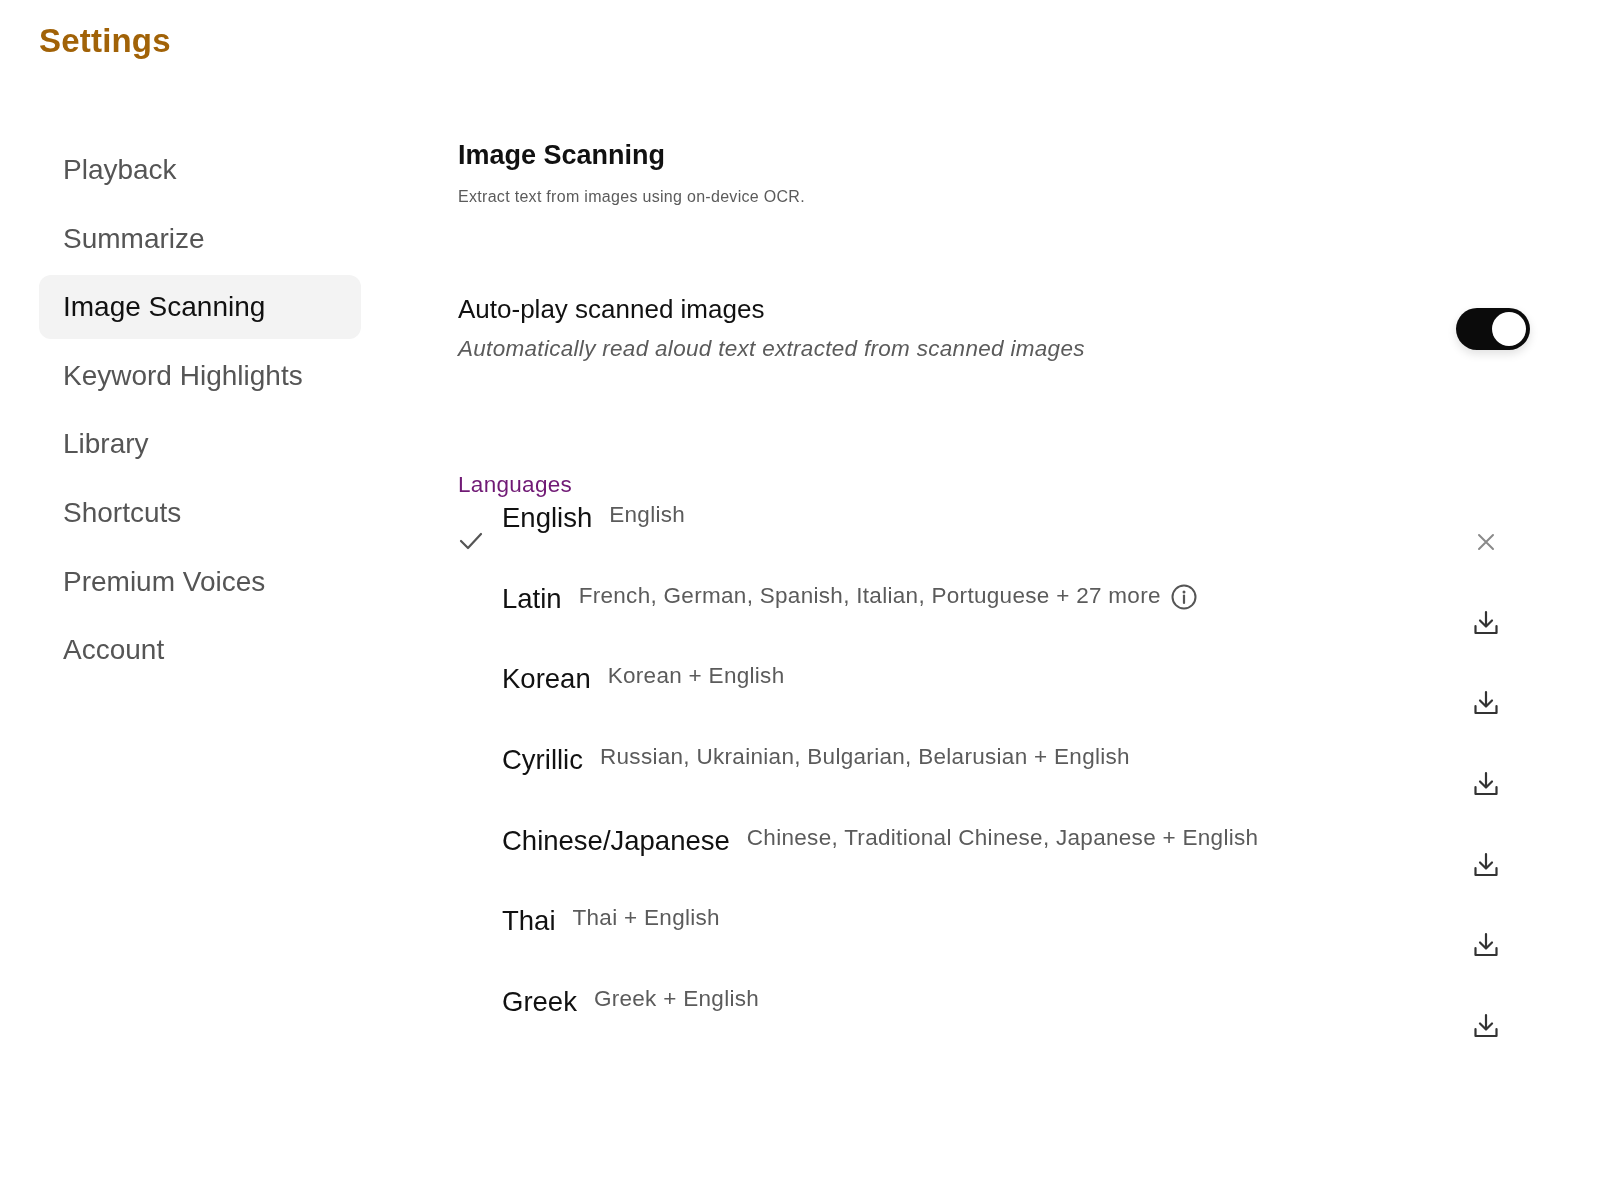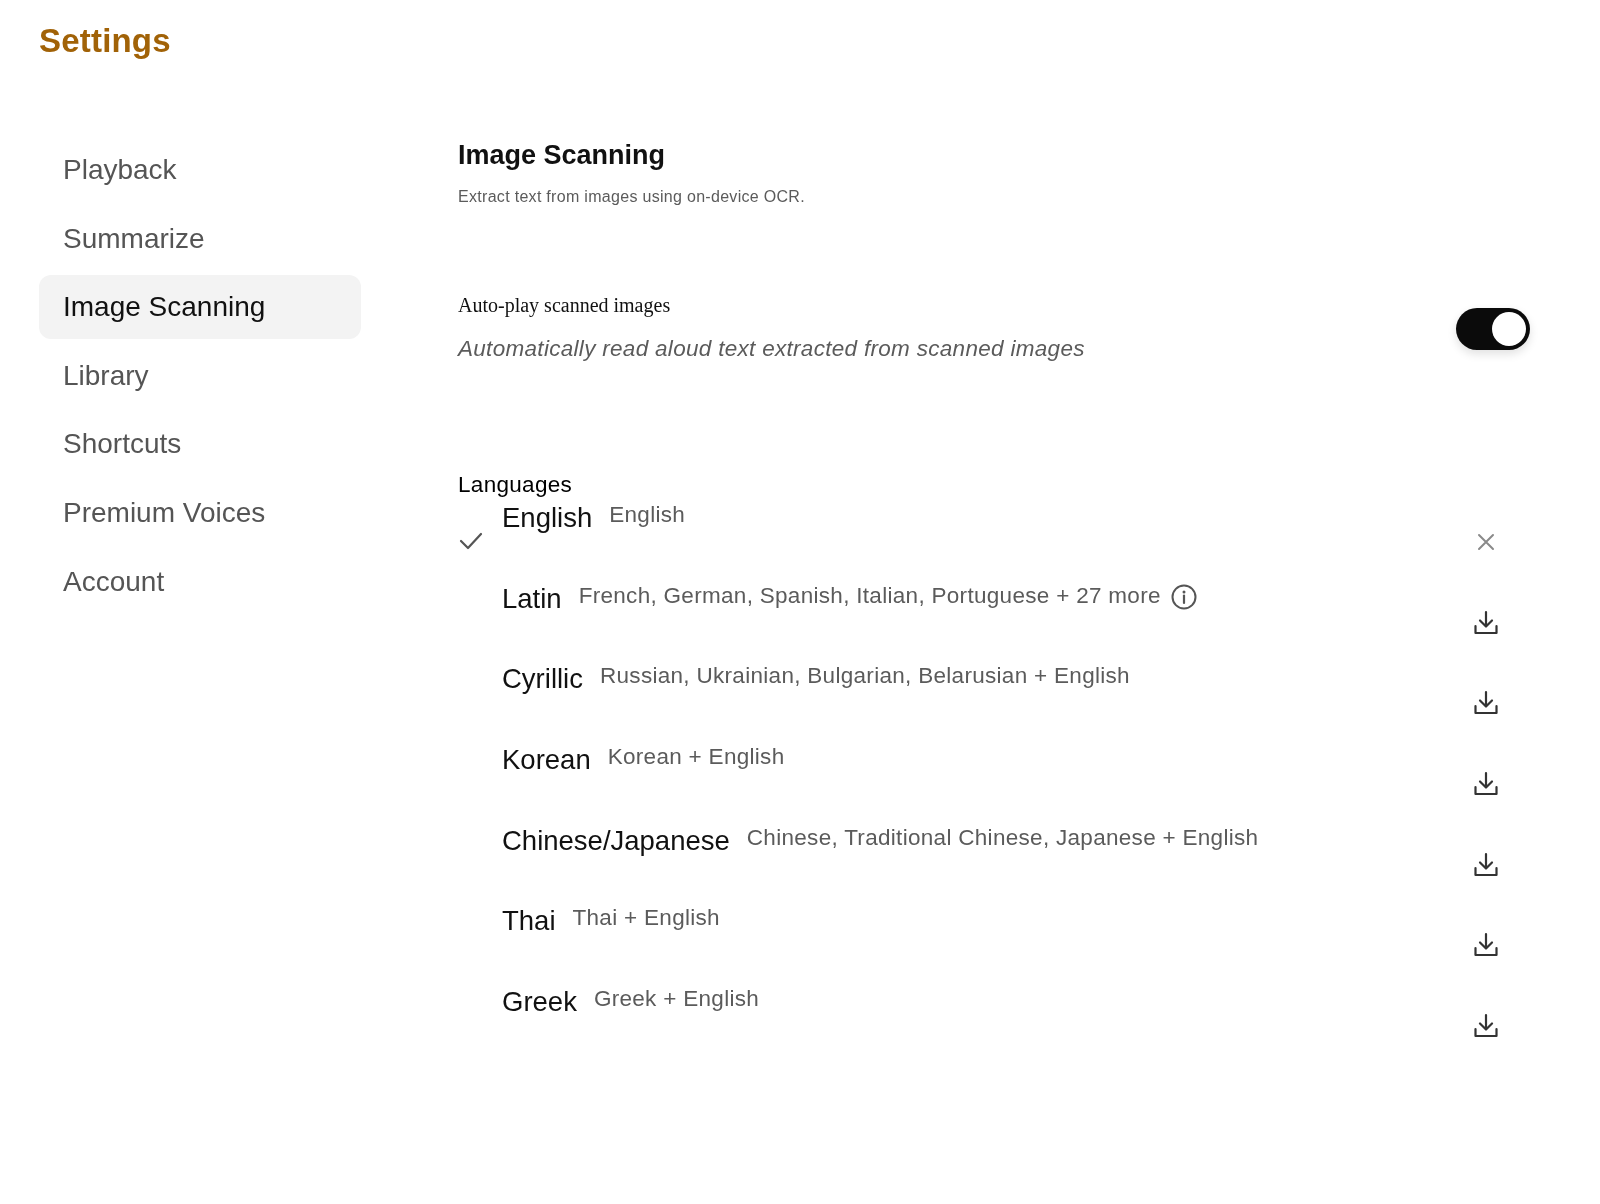--- a/index.html
+++ b/index.html
@@ -24,33 +24,33 @@
     .content { position: absolute; left: 458px; top: 0; width: 1040px; }
     .section-title {
       position: absolute; top: 140px; left: 0;
       font-size: 27px; font-weight: 700; color: #111111;
     }
     .section-desc {
       position: absolute; top: 188px; left: 0;
       font-size: 16px; color: #5b5b5b; letter-spacing: 0.3px;
     }
     .setting-row { position: absolute; top: 290px; left: 0; width: 1040px; height: 80px; }
-    .setting-title { font-size: 20px; color: #111111; position: absolute; top: 4px; left: 0; font-family: Liberation Serif, serif; }
+    .setting-title { font-size: 26px; color: #111111; position: absolute; top: 4px; left: 0; }
     .setting-desc { font-size: 22.5px; color: #5b5b5b; position: absolute; top: 46px; left: 0; letter-spacing: 0.3px; font-style: italic; }
     .toggle {
       position: absolute; right: -32px; top: 18px; width: 74px; height: 42px;
       background: #0b0b0b; border-radius: 21px; cursor: pointer;
       box-shadow: 0 4px 10px rgba(0,0,0,0.12);
     }
     .toggle-knob {
       position: absolute; right: 4px; top: 4px; width: 34px; height: 34px;
       border-radius: 50%; background: #ffffff;
     }
     .languages-label {
-      position: absolute; top: 472px; left: 0; font-size: 22.5px; color: #000000; letter-spacing: 0.3px;
+      position: absolute; top: 472px; left: 0; font-size: 22.5px; color: #701a75; letter-spacing: 0.3px;
     }
     .lang-list { position: absolute; top: 502px; left: 0; width: 1040px; }
     .lang-row {
       position: relative; height: 80.7px; display: flex; 
       padding-left: 44px;
     }
     .lang-check {
       position: absolute; left: 0; top: 28px; width: 26px; height: 22px;
     }
     .lang-name { font-size: 27.5px; color: #111111; }
@@ -64,20 +64,21 @@
 </head>
 <body>
 
 <div class="page">
   <div class="page-title">Settings</div>
 
   <nav class="sidebar">
     <div class="nav-item">Playback</div>
     <div class="nav-item">Summarize</div>
     <div class="nav-item active">Image Scanning</div>
+    <div class="nav-item">Keyword Highlights</div>
     <div class="nav-item">Library</div>
     <div class="nav-item">Shortcuts</div>
     <div class="nav-item">Premium Voices</div>
     <div class="nav-item">Account</div>
   </nav>
 
   <main class="content">
     <div class="section-title">Image Scanning</div>
     <div class="section-desc">Extract text from images using on-device OCR.</div>
 
@@ -120,33 +121,33 @@
         </span>
         <span class="lang-action">
           <svg width="28" height="28" viewBox="0 0 28 28">
               <path d="M14 3 V17 M8 11.5 L14 17.5 L20 11.5" fill="none" stroke="#333" stroke-width="2.2" stroke-linecap="round" stroke-linejoin="round"></path>
               <path d="M3.5 17 V24 H24.5 V17" fill="none" stroke="#333" stroke-width="2.2" stroke-linecap="round" stroke-linejoin="round"></path>
             </svg>
         </span>
       </div>
 
       <div class="lang-row">
-        <span class="lang-name">Cyrillic</span>
-        <span class="lang-sub">Russian, Ukrainian, Bulgarian, Belarusian + English</span>
+        <span class="lang-name">Korean</span>
+        <span class="lang-sub">Korean + English</span>
         <span class="lang-action">
           <svg width="28" height="28" viewBox="0 0 28 28">
               <path d="M14 3 V17 M8 11.5 L14 17.5 L20 11.5" fill="none" stroke="#333" stroke-width="2.2" stroke-linecap="round" stroke-linejoin="round"></path>
               <path d="M3.5 17 V24 H24.5 V17" fill="none" stroke="#333" stroke-width="2.2" stroke-linecap="round" stroke-linejoin="round"></path>
             </svg>
         </span>
       </div>
 
       <div class="lang-row">
-        <span class="lang-name">Korean</span>
-        <span class="lang-sub">Korean + English</span>
+        <span class="lang-name">Cyrillic</span>
+        <span class="lang-sub">Russian, Ukrainian, Bulgarian, Belarusian + English</span>
         <span class="lang-action">
           <svg width="28" height="28" viewBox="0 0 28 28">
               <path d="M14 3 V17 M8 11.5 L14 17.5 L20 11.5" fill="none" stroke="#333" stroke-width="2.2" stroke-linecap="round" stroke-linejoin="round"></path>
               <path d="M3.5 17 V24 H24.5 V17" fill="none" stroke="#333" stroke-width="2.2" stroke-linecap="round" stroke-linejoin="round"></path>
             </svg>
         </span>
       </div>
 
       <div class="lang-row">
         <span class="lang-name">Chinese/Japanese</span>

